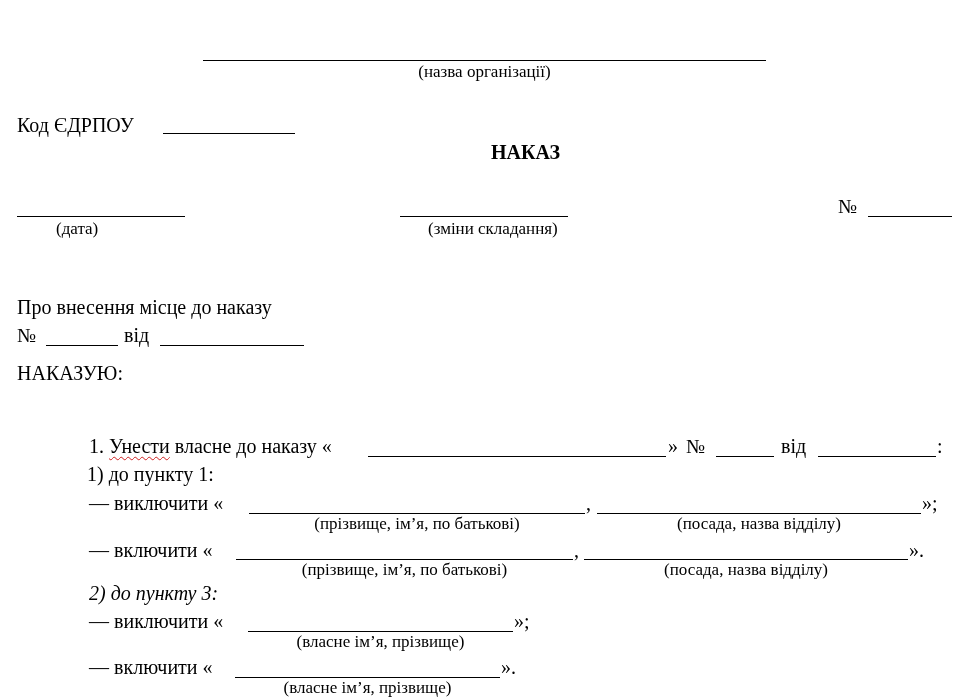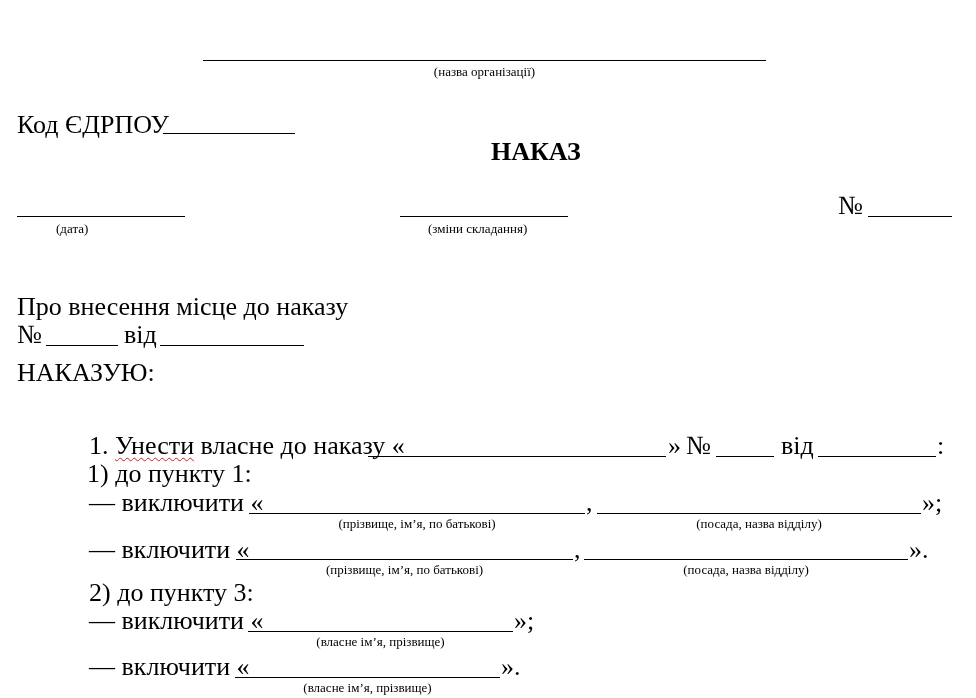--- a/index.html
+++ b/index.html
@@ -3,22 +3,22 @@
   <meta charset="utf-8">
   <style>
     html, body { margin: 0; padding: 0; background: #ffffff; }
     body {
       width: 976px; height: 698px; position: relative; overflow: hidden;
       font-family: "Liberation Serif", "DejaVu Serif", serif;
       color: #000000;
     }
     .abs { position: absolute; white-space: nowrap; }
     .line { position: absolute; height: 0; border-top: 1px solid #000; }
-    .big { font-size: 26px; line-height: 26px; }
-    .small { font-size: 13px; line-height: 16px; }
+    .big { font-size: 20px; line-height: 26px; }
+    .small { font-size: 17px; line-height: 16px; }
     .bold { font-weight: bold; margin-left: 48px; }
     .spell { text-decoration: underline wavy #d02020; text-decoration-thickness: 1px; text-underline-offset: 3px; font-family: Liberation Serif, serif; }
     .caption { text-align: center; }
   </style>
 </head>
 <body>
 
 <div class="line" style="left:203px; top:60px; width:563px;"></div>
 <div class="abs small caption" style="left:203px; top:64px; width:563px;">(назва організації)</div>
 
@@ -72,21 +72,21 @@
 <div class="abs small caption" style="left:597px; top:516px; width:324px;">(посада, назва відділу)</div>
 
 <div class="abs big" style="left:89px; top:537px;">— включити «</div>
 <div class="line" style="left:236px; top:559px; width:337px;"></div>
 <div class="abs big" style="left:574px; top:537px;">,</div>
 <div class="line" style="left:584px; top:559px; width:324px;"></div>
 <div class="abs big" style="left:909px; top:537px;">».</div>
 <div class="abs small caption" style="left:236px; top:562px; width:337px;">(прізвище, ім’я, по батькові)</div>
 <div class="abs small caption" style="left:584px; top:562px; width:324px;">(посада, назва відділу)</div>
 
-<div class="abs big" style="left:89px; top:580px;">2) до пункту 3:</div>
+<div class="abs big" style="left:89px; top:580px;font-style:italic;">2) до пункту 3:</div>
 
 <div class="abs big" style="left:89px; top:608px;">— виключити «</div>
 <div class="line" style="left:248px; top:631px; width:265px;"></div>
 <div class="abs big" style="left:514px; top:608px;">»;</div>
 <div class="abs small caption" style="left:248px; top:634px; width:265px;">(власне ім’я, прізвище)</div>
 
 <div class="abs big" style="left:89px; top:654px;">— включити «</div>
 <div class="line" style="left:235px; top:677px; width:265px;"></div>
 <div class="abs big" style="left:501px; top:654px;">».</div>
 <div class="abs small caption" style="left:235px; top:680px; width:265px;">(власне ім’я, прізвище)</div>

